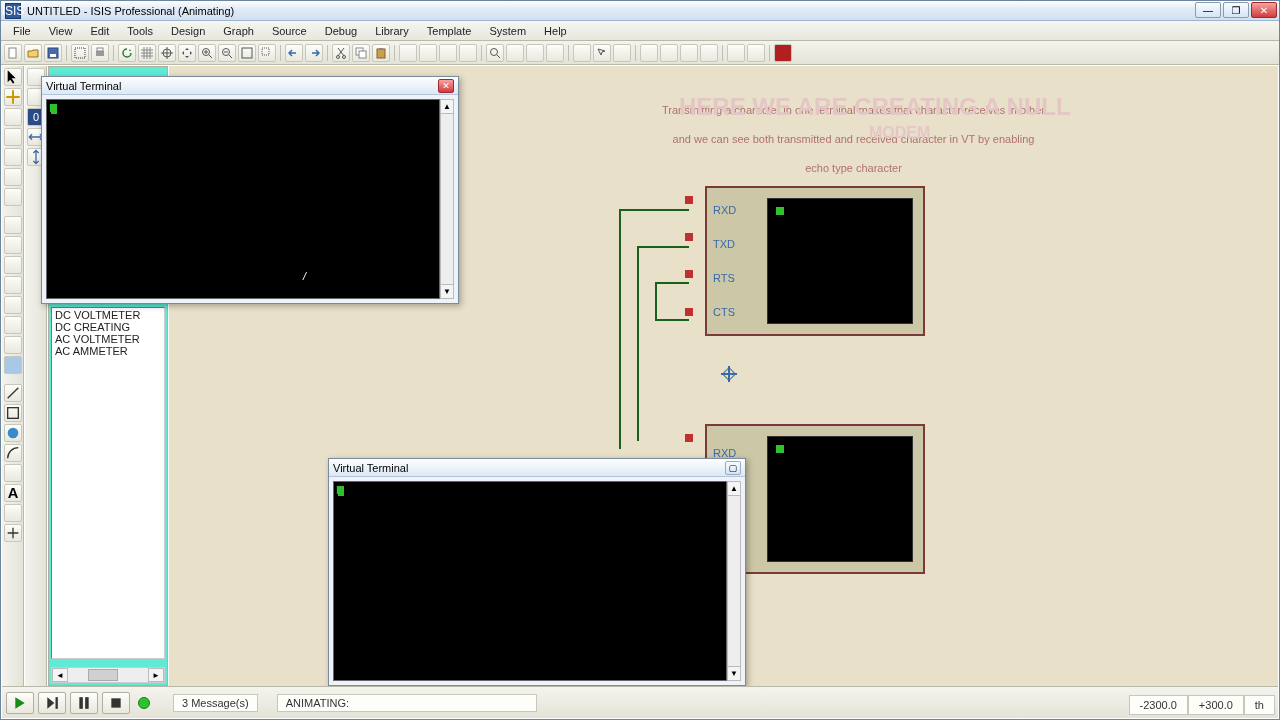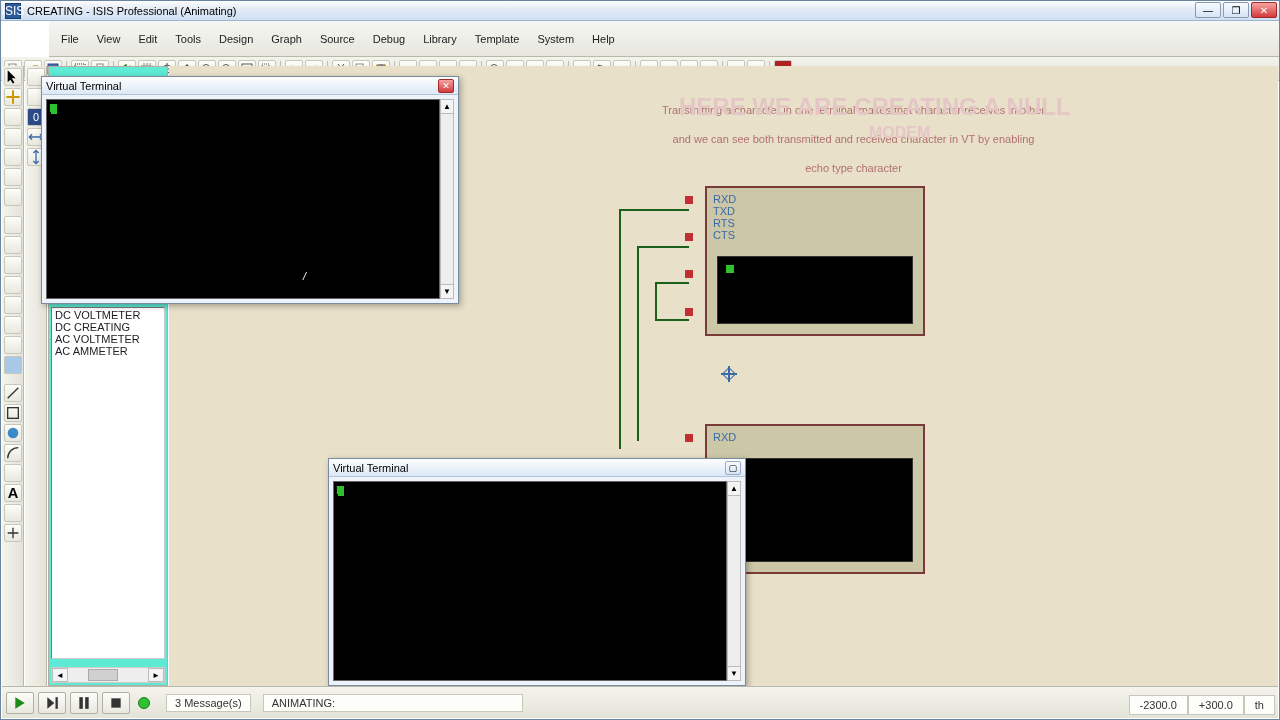--- a/index.html
+++ b/index.html
@@ -6,21 +6,21 @@
   body{background:#e8e0c8;overflow:hidden;width:1280px;height:720px;position:relative;}
   
   .app-frame{position:absolute;inset:0;border:1px solid #6b859e;background:#fff;}
   .app-titlebar{height:20px;background:linear-gradient(#fdfdfe,#e4ecf7 40%,#cfe0f3);display:flex;align-items:center;border-bottom:1px solid #9db5cc;}
   .app-titlebar .icon-box{width:16px;height:16px;margin:0 4px;background:#2e5a9c;color:#fff;font-size:12px;display:flex;align-items:center;justify-content:center;border:1px solid #163a6e;}
   .app-titlebar .title{flex:1;color:#000;padding-left:2px;}
   .winbtns{display:flex;height:100%;}
   .winbtn{width:26px;height:16px;margin-top:1px;margin-right:2px;border:1px solid #8a9bb0;background:linear-gradient(#f7fbff,#d6e4f4);display:flex;align-items:center;justify-content:center;font-size:10px;border-radius:2px;}
   .winbtn.close{background:linear-gradient(#f6a2a2,#d23b3b);color:#fff;border-color:#a02828;}
   
-  .menubar{height:36px;background:linear-gradient(#f6f6f2,#e7e7df);border-bottom:1px solid #b9b9a9;display:flex;align-items:center;padding:0 4px;gap:2px;margin-left:48px;}
+  .menubar{height:20px;background:linear-gradient(#f6f6f2,#e7e7df);border-bottom:1px solid #b9b9a9;display:flex;align-items:center;padding:0 4px;gap:2px;}
   .menuitem{padding:2px 8px;color:#222;}
   
   .toolbars{height:24px;background:linear-gradient(#f4f4ee,#e3e3d8);border-bottom:1px solid #b9b9a9;display:flex;align-items:center;gap:2px;padding:0 3px;}
   .tb-btn{width:18px;height:18px;border:1px solid #c7c7ba;background:linear-gradient(#fdfdfa,#e8e8de);border-radius:2px;display:flex;align-items:center;justify-content:center;}
   .tb-sep{width:1px;height:16px;background:#c0c0b2;margin:0 2px;}
   .tb-btn svg{width:12px;height:12px;}
   
   .palette{position:absolute;left:1px;top:65px;width:22px;bottom:33px;background:linear-gradient(90deg,#f4f4ee,#e3e3d8);border-right:1px solid #b9b9a9;display:flex;flex-direction:column;gap:2px;padding:2px;}
   .pal-btn{width:18px;height:18px;border:1px solid #c7c7ba;background:linear-gradient(#fdfdfa,#e8e8de);border-radius:2px;display:flex;align-items:center;justify-content:center;}
   
@@ -30,21 +30,21 @@
   .listinner{position:absolute;left:2px;right:2px;top:240px;bottom:26px;background:#fff;border:1px inset #ccc;overflow:auto;padding:1px;}
   .listitem{white-space:nowrap;padding:0 2px;color:#222;}
   .list-scroll-h{position:absolute;left:2px;right:2px;bottom:2px;height:16px;background:#eee;border:1px solid #ccc;display:flex;align-items:center;}
   .scroll-arrow{width:16px;height:14px;background:#f4f4f4;border:1px solid #bbb;display:flex;align-items:center;justify-content:center;font-size:8px;}
   .scroll-thumb{flex:0 0 30px;height:12px;background:#d0d0d0;border:1px solid #aaa;margin-left:20px;}
   
   .canvas{position:absolute;left:168px;right:1px;top:65px;bottom:33px;background:#e8e0c8;overflow:hidden;}
   .canvas .anno{position:absolute;left:300px;right:40px;top:28px;color:#b07070;font-size:20px;text-align:center;line-height:26px;font-weight:500;}
   .anno .ghost{color:#e4c6c6;}
   
-  .sch-term{position:absolute;border:2px solid #7a3a3a;background:#cbc7a7;display:flex;flex-direction:column;}
+  .sch-term{position:absolute;border:2px solid #7a3a3a;background:#cbc7a7;display:flex;}
   .sch-term .pinlabels{width:50px;display:flex;flex-direction:column;justify-content:space-around;padding:5px 6px;color:#3a6aa8;font-size:13px;}
   .sch-term .screen{flex:1;background:#000;margin:10px;border:1px solid #333;position:relative;}
   .sch-term .screen .led{position:absolute;top:8px;left:8px;width:8px;height:8px;background:#2ec22e;}
   .wireH{position:absolute;height:2px;background:#1a5f1a;}
   .wireV{position:absolute;width:2px;background:#1a5f1a;}
   .pinmark{position:absolute;width:8px;height:8px;background:#c03030;}
   .crosshair{position:absolute;left:552px;top:300px;width:16px;height:16px;}
   .crosshair:before,.crosshair:after{content:"";position:absolute;background:#3a6aa8;}
   .crosshair:before{left:7px;top:0;width:2px;height:16px;}
   .crosshair:after{top:7px;left:0;height:2px;width:16px;}
@@ -57,32 +57,32 @@
   .popup .p-title .pbtn.close{background:linear-gradient(#f6a2a2,#d23b3b);color:#fff;border-color:#a02828;}
   .popup .p-body{position:absolute;left:4px;right:4px;top:22px;bottom:4px;background:#000;border:1px solid #666;}
   .popup .p-body .cursor{position:absolute;left:4px;top:4px;width:6px;height:10px;background:#2ec22e;}
   .popup .p-body .slash{position:absolute;color:#fff;}
   .popup .p-scroll{position:absolute;right:4px;top:22px;bottom:4px;width:14px;background:#eee;border:1px solid #bbb;display:flex;flex-direction:column;}
   .popup .p-scroll .sa{height:14px;background:#f4f4f4;border-bottom:1px solid #bbb;display:flex;align-items:center;justify-content:center;font-size:8px;}
   
   .simbar{position:absolute;left:1px;right:1px;bottom:1px;height:32px;background:linear-gradient(#f4f4ee,#e3e3d8);border-top:1px solid #b9b9a9;display:flex;align-items:center;padding:0 4px;gap:4px;}
   .simbtn{width:28px;height:22px;border:1px solid #b0b0a2;background:linear-gradient(#fdfdfa,#e8e8de);border-radius:2px;display:flex;align-items:center;justify-content:center;}
   .stat-light{width:12px;height:12px;border-radius:50%;background:#2ec22e;border:1px solid #1a7a1a;margin:0 4px;}
-  .stat-seg{padding:2px 8px;border:1px solid #c7c7ba;background:#fdfdfa;color:#333;margin-left:8px;}
+  .stat-seg{padding:2px 8px;border:1px solid #c7c7ba;background:#fdfdfa;color:#333;margin-left:15px;}
   .coordbox{position:absolute;right:4px;bottom:4px;display:flex;gap:0;}
   .coord{padding:3px 10px;border:1px solid #c7c7ba;background:#fdfdfa;color:#333;}
 </style>
 </head>
 <body>
 
 <div class="app-frame">
 
   <div class="app-titlebar">
     <div class="icon-box">ISIS</div>
-    <div class="title">CREATING - ISIS Professional (Animating)</div>
+    <div class="title">UNTITLED - ISIS Professional (Animating)</div>
     <div class="winbtns">
       <div class="winbtn">—</div>
       <div class="winbtn">❐</div>
       <div class="winbtn close">✕</div>
     </div>
   </div>
 
   <div class="menubar">
     <span class="menuitem">File</span>
     <span class="menuitem">View</span>

